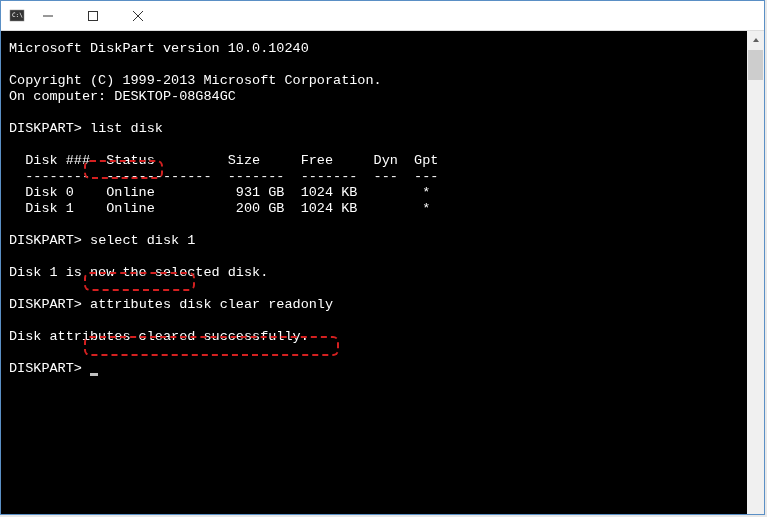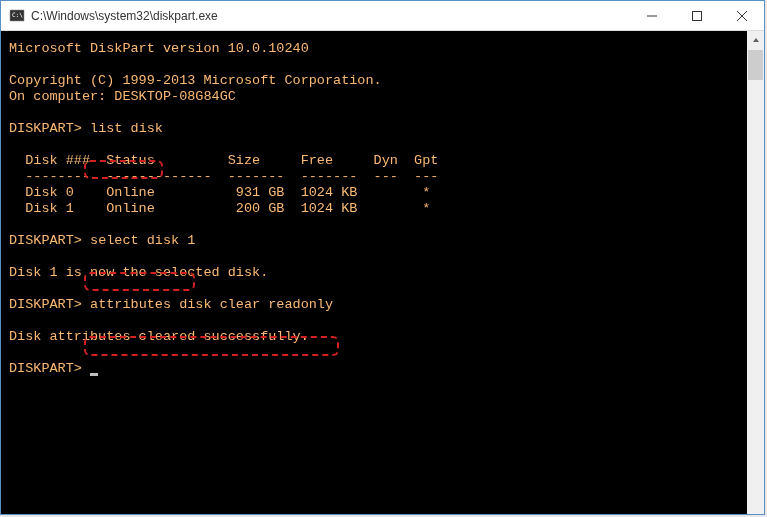--- a/index.html
+++ b/index.html
@@ -66,21 +66,21 @@
       height: 10px;
     }
     .terminal-area {
       flex: 1;
       display: flex;
       background: #000;
       position: relative;
     }
     .terminal {
       background: #000;
-      color: #fdba74;
+      color: #ffffff;
       font-family: Consolas, 'Courier New', monospace;
       font-size: 13.5px;
       line-height: 16px;
       padding: 10px 8px;
       flex: 1;
       white-space: pre;
       position: relative;
       overflow: hidden;
     }
     .scrollbar {
@@ -151,21 +151,20 @@
 <body>
 
 <div class="window">
   <div class="titlebar">
     <span class="titlebar-icon">
       <svg viewBox="0 0 16 16">
         <rect x="1" y="2" width="14" height="11" fill="#333" stroke="#888" stroke-width="0.5"></rect>
         <text x="3" y="9" fill="#fff" font-size="6" font-family="monospace">C:\</text>
       </svg>
     </span>
-    <span class="titlebar-title">C:\Windows\system32\diskpart.exe</span>
     <div class="titlebar-buttons">
       <div class="titlebar-btn">
         <svg viewBox="0 0 10 10">
             <line x1="0" y1="5" x2="10" y2="5" stroke="#333" stroke-width="1"></line>
           </svg>
       </div>
       <div class="titlebar-btn">
         <svg viewBox="0 0 10 10">
             <rect x="0.5" y="0.5" width="9" height="9" fill="none" stroke="#333" stroke-width="1"></rect>
           </svg>

